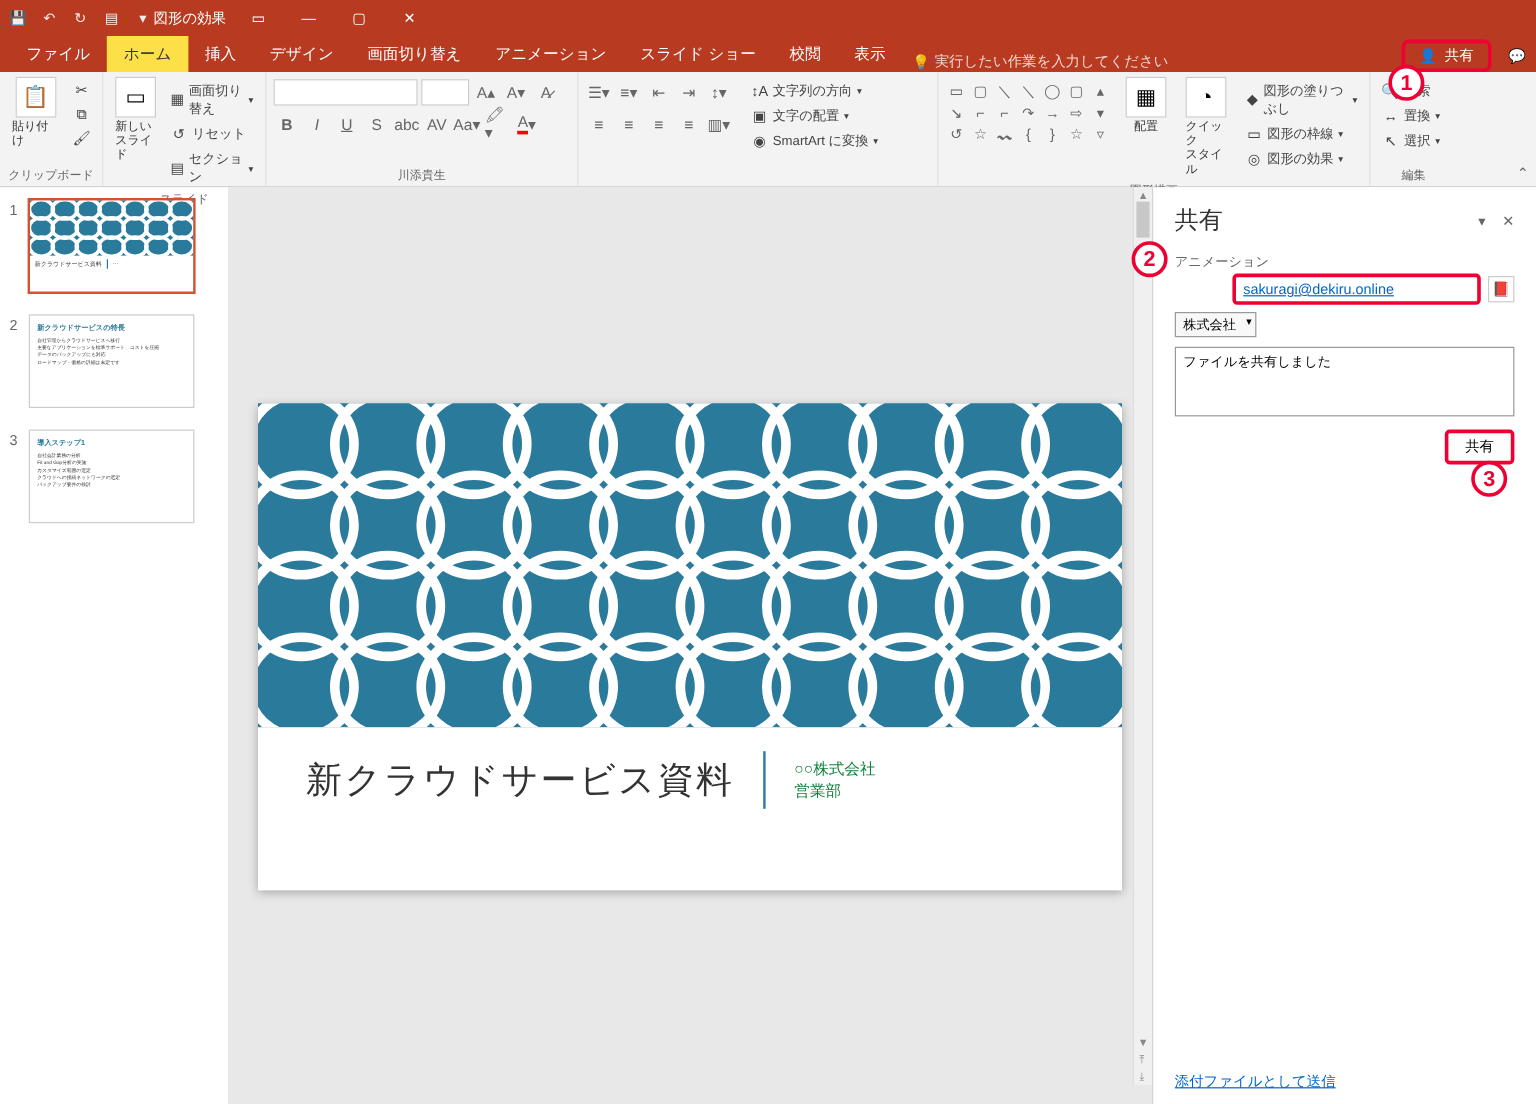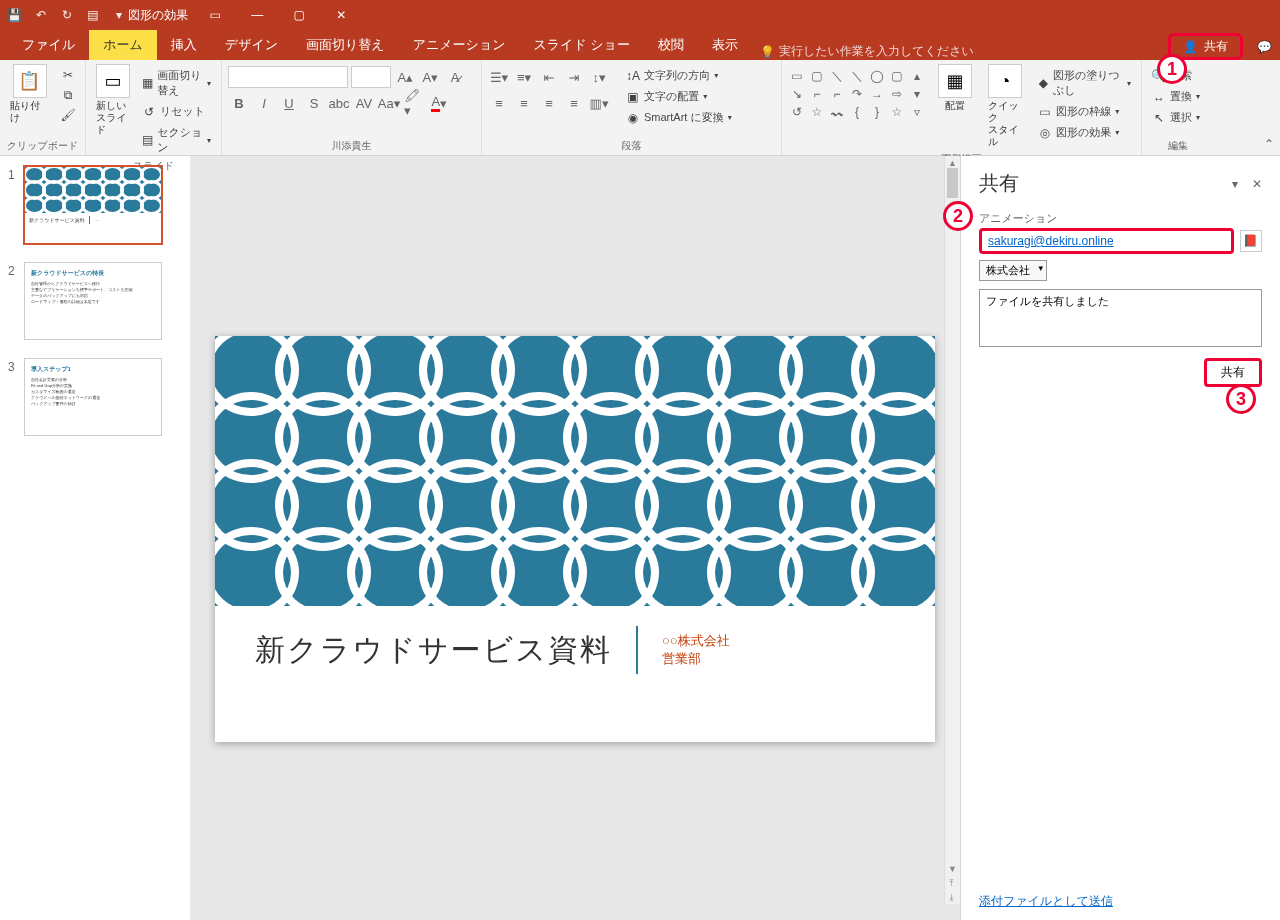--- a/index.html
+++ b/index.html
@@ -61,29 +61,29 @@
 .editor-scroll .arr{ position:absolute; left:0;right:0; height:14px; display:flex; align-items:center; justify-content:center; color:#888; font-size:9px;}
 .nav-arrows { position:absolute; right:1px; bottom:0; width:15px; display:flex; flex-direction:column;}
 .nav-arrows span{ height:14px; display:flex; align-items:center; justify-content:center; font-size:9px; color:#888; cursor:pointer;}
 
 .slide { width: 720px; height: 406px; background: #fff; box-shadow: 0 2px 8px rgba(0,0,0,0.3); }
 .slide .pattern { height: 270px; background: #2a7a9b; display:grid; grid-template-columns:repeat(10,1fr); grid-template-rows:repeat(4,1fr); overflow:hidden;}
 .slide .pattern div{ border:8px solid #fff; border-radius:50%; margin:-12px;}
 .slide .title-row { display:flex; align-items:center; padding:20px 40px; gap:24px;}
 .slide .slide-title { font-size: 30px; color: #333; letter-spacing:2px;}
 .slide .divider { width:2px; height:48px; background:#2a7a9b;}
-.slide .subtitle { font-size:13px; color:#c2410c; line-height:1.4;}
+.slide .subtitle { font-size:13px; color:#15803d; line-height:1.4;}
 
 .share-pane { width: 320px; border-left: 1px solid #d4d4d4; background: #fff; padding: 14px 18px; position: relative; }
 .share-pane .pane-header { display: flex; align-items: center; justify-content: space-between; margin-bottom: 14px; }
 .share-pane .pane-title { font-size: 20px; color: #333; }
 .share-pane .pane-ctrls { display:flex; gap:14px; color:#666; cursor:pointer;}
 .share-pane .field-label { font-size: 11px; color: #666; margin-bottom: 2px; }
 .email-row { display:flex; gap:6px; align-items:center; margin-bottom:6px;}
-.email-input { flex:1; border: 3px solid #e03; border-radius:4px; padding: 3px 6px; font-size: 12px; color: #0066cc; text-decoration: underline; }
+.email-input { flex:1; border: 3px solid #e03; border-radius:4px; padding: 3px 6px; font-size: 12px; color: #0066cc; text-decoration: underline; margin-left: 48px; }
 .addr-book { width:22px; height:22px; border:1px solid #ccc; display:flex; align-items:center; justify-content:center; cursor:pointer; font-size:12px;}
 .perm-select { border:1px solid #999; padding:2px 16px 2px 6px; font-size:11px; background:#f8f8f8; display:inline-block; position:relative; margin-bottom:8px;}
 .perm-select::after{content:"▾"; position:absolute; right:3px; top:2px; font-size:9px;}
 .msg-box { width:100%; height:58px; border:1px solid #999; padding:4px 6px; font-size:11px; resize:none; margin-bottom:8px;}
 .share-btn { float:right; border:3px solid #e03; border-radius:4px; padding:3px 14px; font-size:12px; background:#fdfdfd; cursor:pointer;}
 .send-attach { position:absolute; bottom:12px; left:18px; color:#0066cc; font-size:12px; text-decoration:underline; cursor:pointer;}
 </style>
 </head>
 <body>
 
@@ -235,21 +235,20 @@
             <span>文字の配置</span>
             <span style="font-size:8px;">▾</span>
           </div>
         <div class="small-btn">
             <span class="ico">◉</span>
             <span>SmartArt に変換</span>
             <span style="font-size:8px;">▾</span>
           </div>
       </div>
     </div>
-    <div class="group-label">段落</div>
   </div>
 
   <div class="ribbon-group" style="width:360px;">
     <div class="group-body" style="gap:8px;">
       <div class="shapes-grid" style="margin-top:6px;">
         <div class="shape-cell">▭</div>
           <div class="shape-cell">▢</div>
           <div class="shape-cell">＼</div>
           <div class="shape-cell">＼</div>
           <div class="shape-cell">◯</div>

